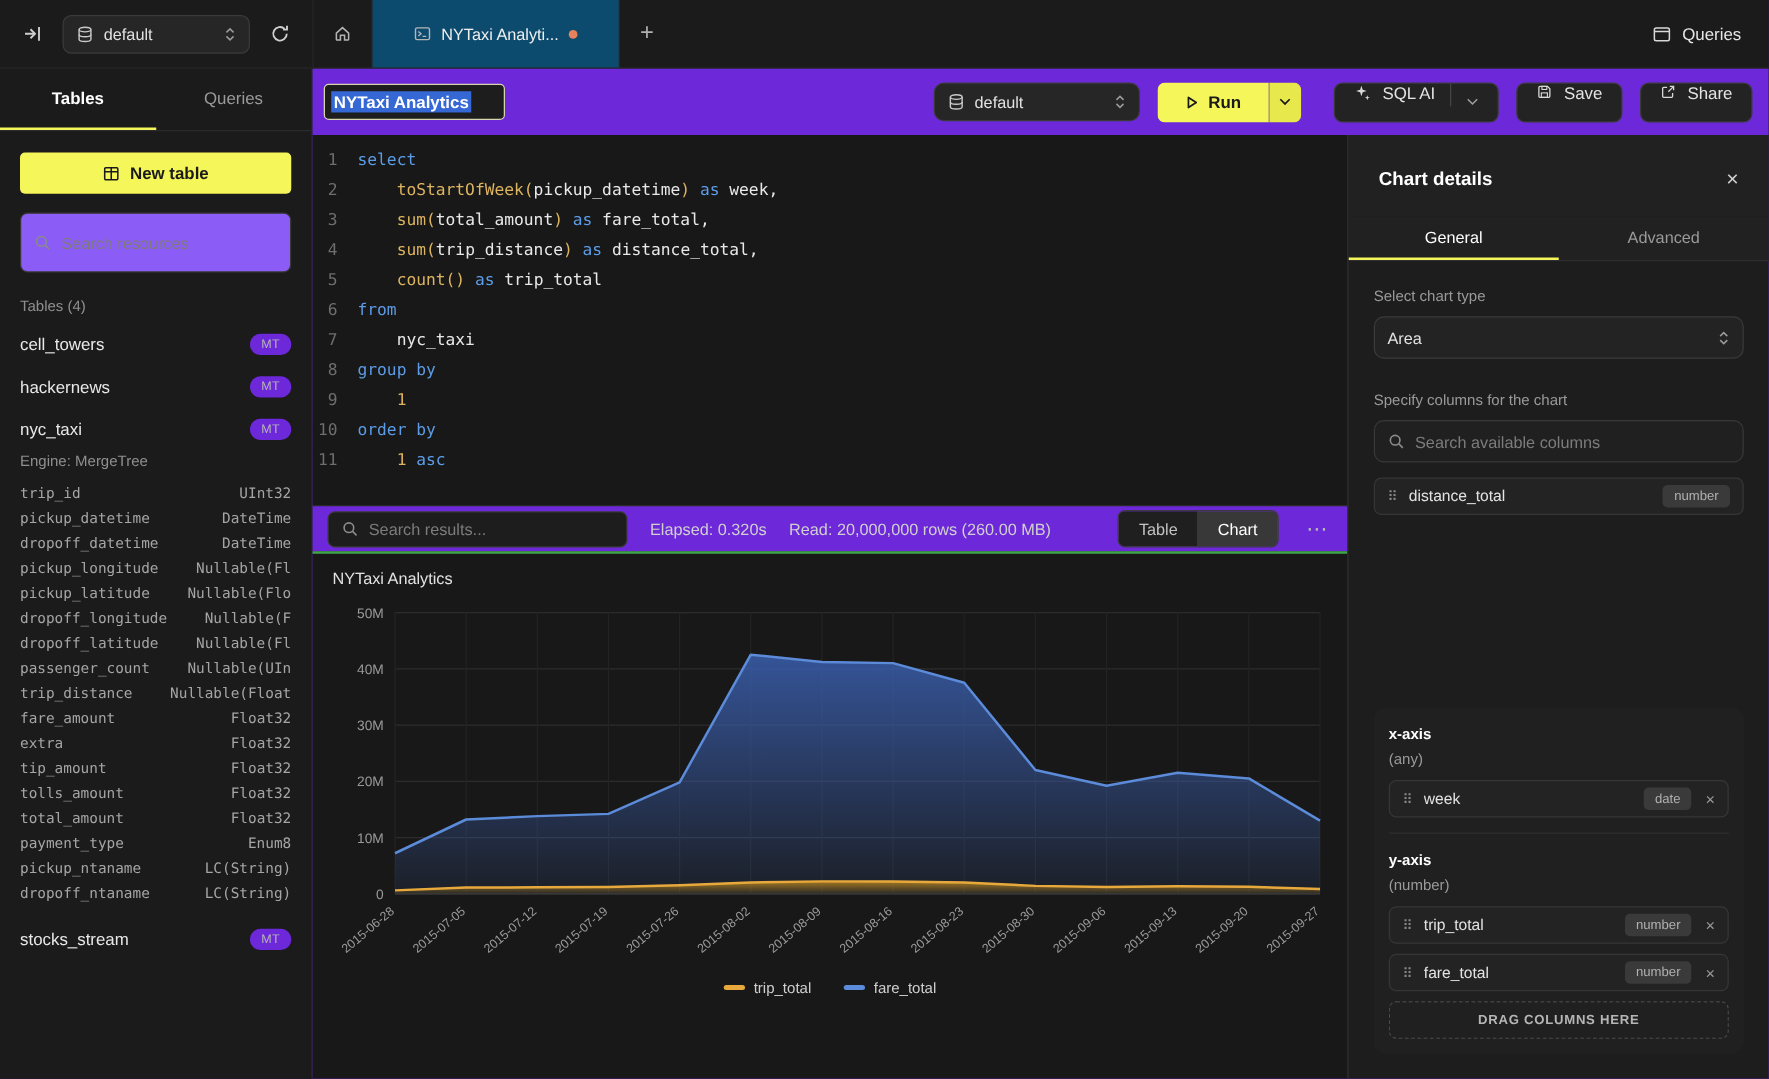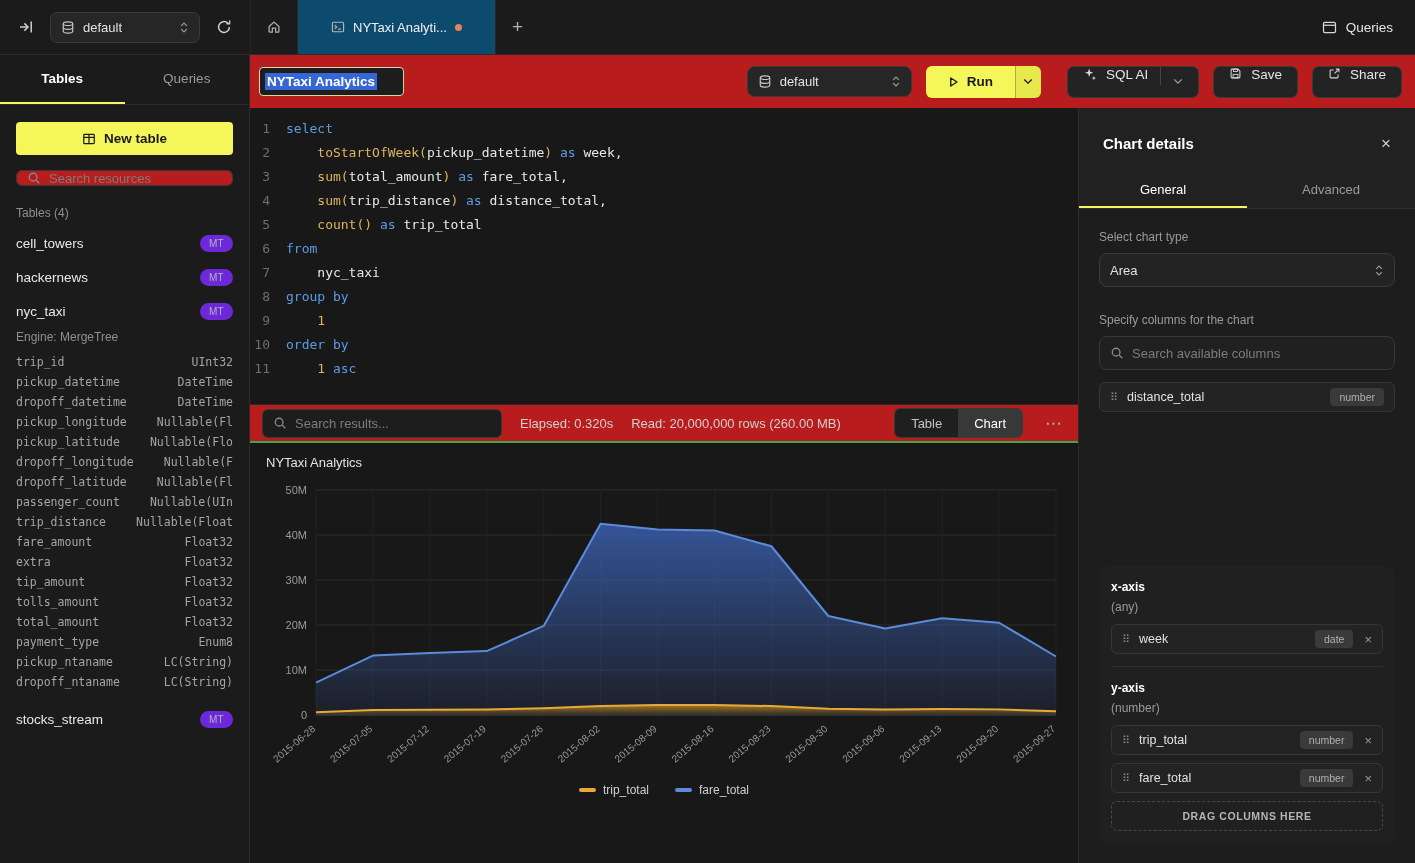--- a/index.html
+++ b/index.html
@@ -21,28 +21,28 @@
   .active-tab { background:#0c4a6e; font-size:13px; color:#f0f0f0; min-width:198px; }
   .tab-label { white-space:nowrap; }
   .dot { width:7px; height:7px; border-radius:50%; background:#e8825a; }
   .plus-tab { background:none; border:none; border-right:none; font-size:19px; color:#b0b0b0; padding:0 16px; cursor:pointer; }
   .tb-right { margin-left:auto; display:flex; align-items:center; padding-right:22px; }
   .ghost-btn { display:flex; align-items:center; gap:9px; background:none; border:none; color:#e6e6e6; font-size:13.5px; cursor:pointer; font-family:inherit; }
 
   
   .content { flex:1; display:flex; min-height:0; }
   .sidebar { flex:0 0 250px; background:#1b1b1b; border-right:1px solid #2a2a2a; display:flex; flex-direction:column; overflow:hidden; }
-  .main { flex:1; display:flex; flex-direction:column; min-width:0; background:#b91c1c; }
+  .main { flex:1; display:flex; flex-direction:column; min-width:0; background:#6d28d9; }
 
   
   .side-tabs { display:flex; height:50px; border-bottom:1px solid #2a2a2a; flex:0 0 50px; }
   .side-tab { flex:1; display:flex; align-items:center; justify-content:center; font-size:13.5px; color:#9a9a9a; cursor:pointer; border-bottom:2px solid transparent; }
   .side-tab.active { color:#ffffff; border-bottom:2px solid #f4f65a; font-weight:bold; }
   .new-table-btn { margin:17px 16px 0 16px; height:33px; background:#f4f65a; color:#1a1a1a; border:none; border-radius:4px; font-size:13.5px; font-weight:bold; display:flex; align-items:center; justify-content:center; gap:8px; cursor:pointer; font-family:inherit; }
-  .search-box { display:flex; align-items:center; gap:8px; background:#b91c1c; border:1px solid #383838; border-radius:6px; height:16px; padding:0 10px; }
+  .search-box { display:flex; align-items:center; gap:8px; background:#8b5cf6; border:1px solid #383838; border-radius:6px; height:48px; padding:0 10px; }
   .sidebar .search-box { margin:15px 16px 0 16px; }
   .search-box input { flex:1; background:none; border:none; outline:none; color:#e6e6e6; font-size:13px; font-family:inherit; min-width:0; }
   .search-box input::placeholder { color:#7c7c7c; }
   .section-label { color:#8f8f8f; font-size:12px; margin:20px 16px 6px 16px; }
   .tables-list { flex:1; overflow:hidden; padding:0 16px; }
   .tbl-row { display:flex; align-items:center; height:34px; cursor:pointer; }
   .tbl-name { font-size:13.5px; color:#e8e8e8; flex:1; }
   .mt-badge { background:#6d28d9; color:#b5b5b5; font-size:10px; border-radius:9px; padding:3px 9px; letter-spacing:.3px; }
   .tbl-engine { color:#8f8f8f; font-size:12px; margin:2px 0 8px 0; }
   .tbl-cols { margin-bottom:10px; }

